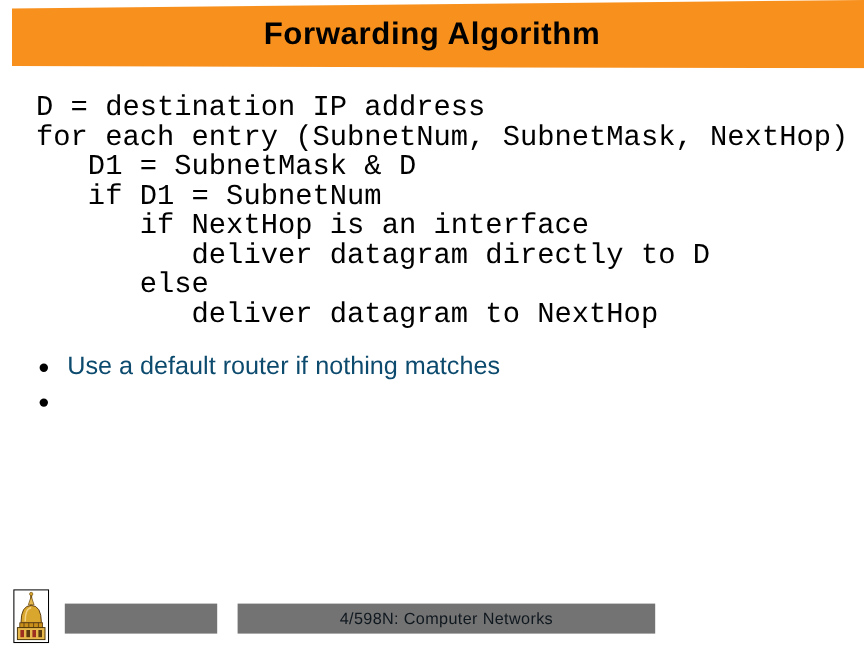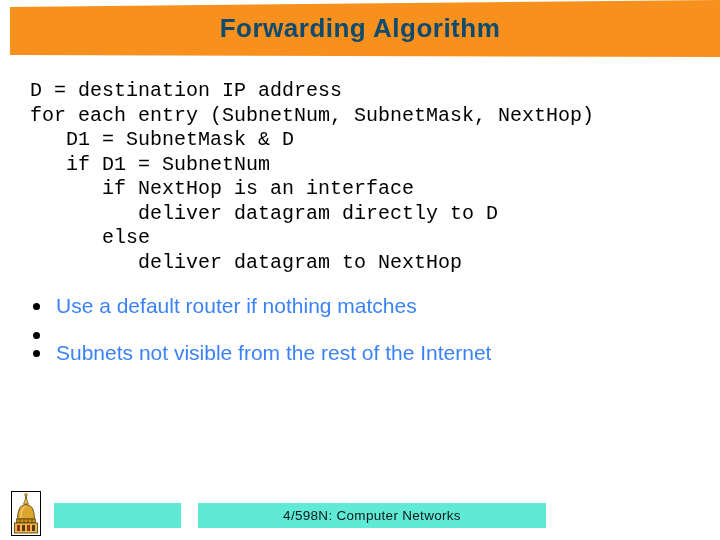--- a/index.html
+++ b/index.html
@@ -14,60 +14,60 @@
 
   
   .titlebar {
     position: absolute; left: 0; top: 0; width: 720px; height: 57px;
     background: #F8901D;
     clip-path: polygon(10px 7px, 720px 0px, 720px 57px, 10px 55px);
     display: flex; align-items: center; justify-content: center;
   }
   .titlebar h1 {
     margin: 0; padding: 0;
-    font-size: 26px; font-weight: bold; color: #0c4a6e;
+    font-size: 26px; font-weight: bold; color: #000000;
     letter-spacing: 0.5px;
   }
 
   
   .code {
     position: absolute; left: 30px; top: 79px;
     margin: 0;
     font-family: "Liberation Mono", "DejaVu Sans Mono", monospace;
-    font-size: 20px; line-height: 24.5px;
+    font-size: 24px; line-height: 24.5px;
     color: #000000;
     white-space: pre;
   }
   .code .code-line { white-space: pre; height: 24.5px; }
 
   
   .bullets {
     position: absolute; left: 33px; top: 292px; width: 660px;
     margin: 0; padding: 0; list-style: none;
-    font-size: 21px; color: #3b82f6;
+    font-size: 21px; color: #0c4a6e;
   }
   .bullets li {
     display: flex; align-items: flex-start;
     line-height: 28.7px;
   }
   .bullets .dot {
     flex: 0 0 auto;
     width: 7px; height: 7px; border-radius: 50%;
     background: #000000;
     margin: 11px 16px 0 0;
   }
 
   
   .logo-box {
     position: absolute; left: 11px; top: 491px;
     width: 30px; height: 45px;
   }
   .footer-bar {
     position: absolute; top: 503px; height: 25px;
-    background: #5eead4;
+    background: #737373;
   }
   .footer-bar.left  { left: 54px;  width: 127px; }
   .footer-bar.center {
     left: 198px; width: 348px;
     display: flex; align-items: center; justify-content: center;
   }
   .footer-bar.center span {
     font-size: 13.5px; color: #10181f; letter-spacing: 0.3px;
   }
 </style>
@@ -82,24 +82,20 @@
 
   <pre class="code"><div class="code-line">D = destination IP address</div><div class="code-line">for each entry (SubnetNum, SubnetMask, NextHop)</div><div class="code-line">   D1 = SubnetMask &amp; D</div><div class="code-line">   if D1 = SubnetNum</div><div class="code-line">      if NextHop is an interface</div><div class="code-line">         deliver datagram directly to D</div><div class="code-line">      else</div><div class="code-line">         deliver datagram to NextHop</div></pre>
 
   <ul class="bullets">
     <li>
       <span class="dot"></span>
       <span>Use a default router if nothing matches</span>
     </li>
     <li>
       <span class="dot"></span>
-    </li>
-    <li>
-      <span class="dot"></span>
-      <span>Subnets not visible from the rest of the Internet</span>
     </li>
   </ul>
 
   <div class="logo-box">
     <svg width="30" height="45" viewBox="0 0 30 45" xmlns="http://www.w3.org/2000/svg">
       <rect x="0.5" y="0.5" width="29" height="44" fill="#ffffff" stroke="#000000" stroke-width="1"></rect>
 
       <line x1="15" y1="3" x2="15" y2="13" stroke="#7a5a10" stroke-width="1.6"></line>
       <circle cx="15" cy="4" r="1.4" fill="#D9A62E" stroke="#6b4a0c" stroke-width="0.5"></circle>
       <polygon points="15,6 12.6,13 17.4,13" fill="#E6B84C" stroke="#6b4a0c" stroke-width="0.6"></polygon>

